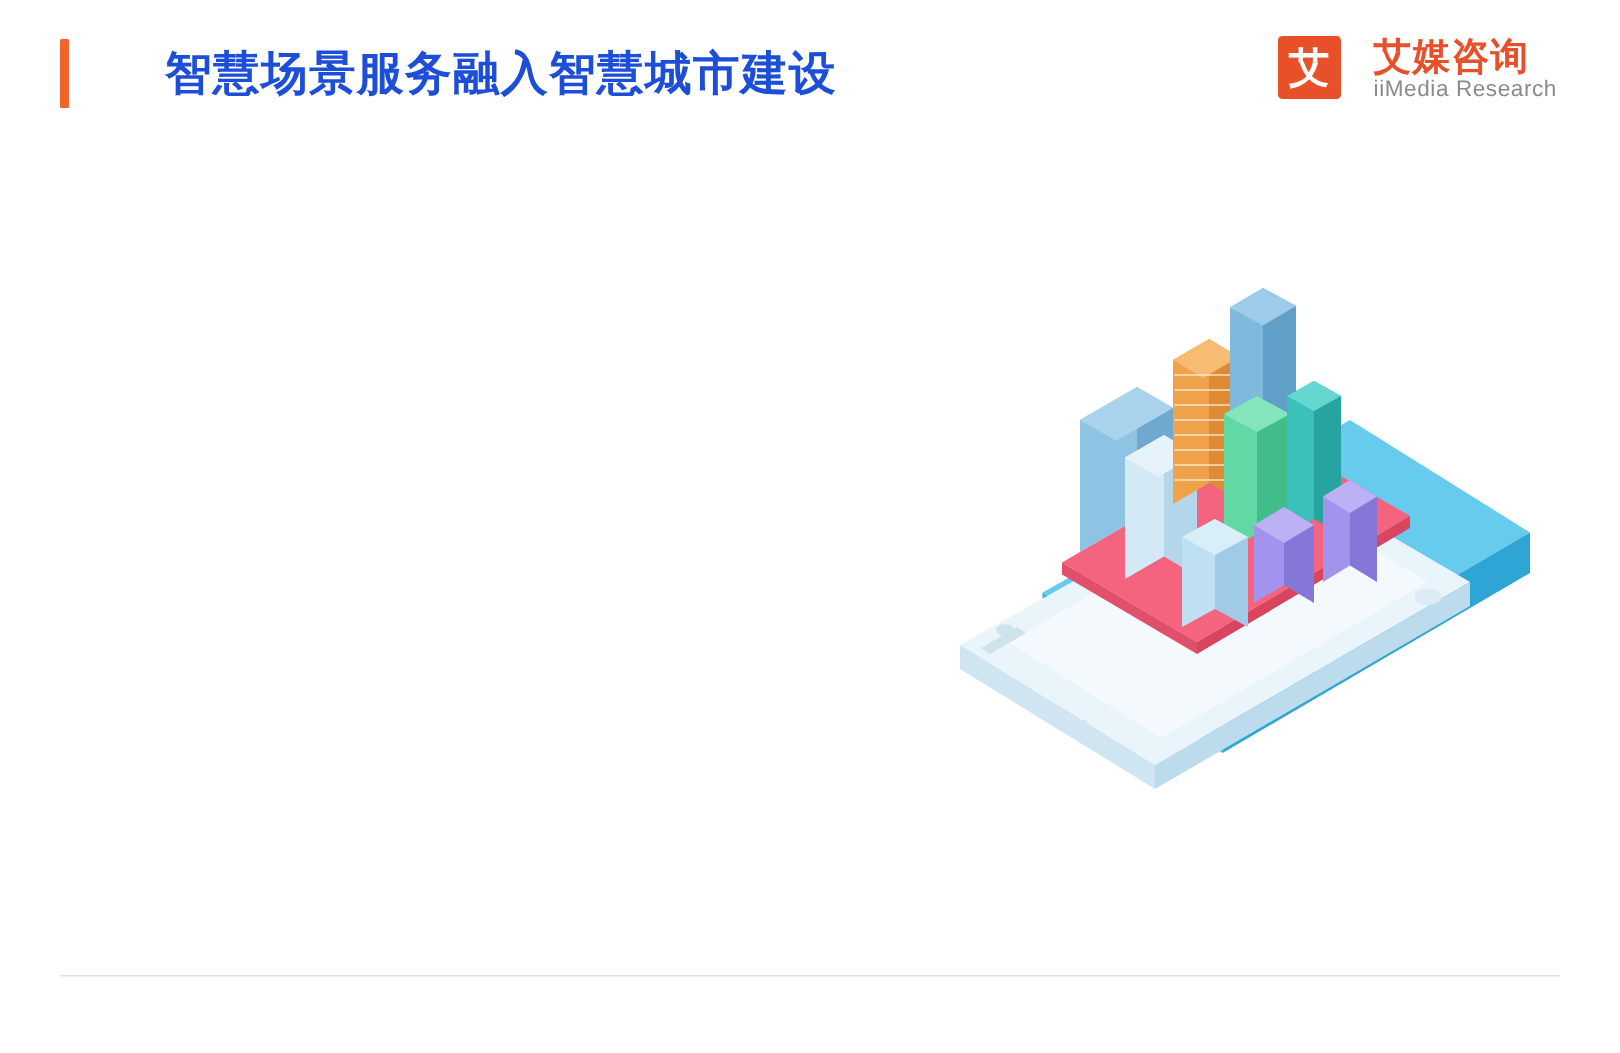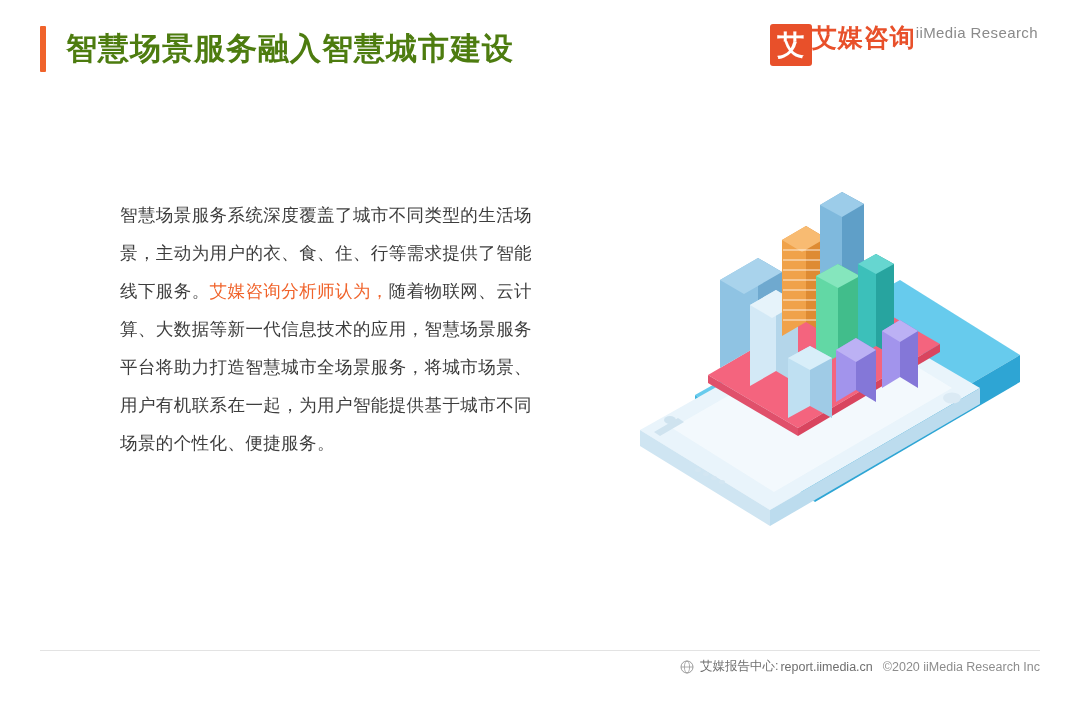--- a/index.html
+++ b/index.html
@@ -41,24 +41,25 @@
   .title-accent {
     width: 6px;
     height: 46px;
     background: #f0632b;
     margin-right: 20px;
     border-radius: 1px;
   }
   .title-text {
     font-size: 31px;
     font-weight: bold;
-    color: #4d7c0f;
+    color: #1d4ed8;
     letter-spacing: 1px;
     line-height: 46px;
     white-space: nowrap;
+    margin-left: 44px;
   }
   
   .logo {
     position: absolute;
     right: 42px;
     top: 24px;
     display: flex;
     align-items: flex-start;
   }
   .logo-mark {
@@ -68,23 +69,23 @@
     border-radius: 3px;
     color: #ffffff;
     font-size: 27px;
     font-weight: bold;
     display: flex;
     align-items: center;
     justify-content: center;
     line-height: 1;
   }
   .logo-text-wrap {
-    margin-left: 0;
-    display: flex;
-    flex-direction: row;
+    margin-left: 22px;
+    display: flex;
+    flex-direction: column;
     justify-content: center;
     height: 44px;
   }
   .logo-cn {
     font-size: 25px;
     font-weight: bold;
     color: #e8502a;
     line-height: 26px;
     letter-spacing: 1px;
   }
@@ -177,23 +178,20 @@
   </div>
 
   <div class="logo">
     <div class="logo-mark">艾</div>
     <div class="logo-text-wrap">
       <div class="logo-cn">艾媒咨询</div>
       <div class="logo-en">iiMedia Research</div>
     </div>
   </div>
 
-  <div class="body-text">
-    <span>智慧场景服务系统深度覆盖了城市不同类型的生活场景，主动为用户的衣、食、住、行等需求提供了智能线下服务。</span><span class="hl">艾媒咨询分析师认为，</span><span>随着物联网、云计算、大数据等新一代信息技术的应用，智慧场景服务平台将助力打造智慧城市全场景服务，将城市场景、用户有机联系在一起，为用户智能提供基于城市不同场景的个性化、便捷服务。</span>
-  </div>
 
   <div class="illus">
     <svg width="520" height="420" viewBox="0 0 520 420" xmlns="http://www.w3.org/2000/svg">
 
       <g>
         <path d="M175 265 L380 150 L500 225 L295 345 Z" fill="#5fc8ec" opacity="0.95"></path>
         <path d="M175 265 L175 292 L295 372 L295 345 Z" fill="#3fb4de"></path>
         <path d="M295 345 L295 372 L500 252 L500 225 Z" fill="#2ea5d4"></path>
       </g>
 
@@ -270,27 +268,15 @@
 
         <path d="M268 288 L290 276 L290 216 L268 228 Z" fill="#bfe0f2"></path>
         <path d="M290 276 L312 288 L312 228 L290 216 Z" fill="#9fcbe6"></path>
         <path d="M268 228 L290 216 L312 228 L290 240 Z" fill="#d8eef9"></path>
       </g>
     </svg>
   </div>
 
   <div class="footer">
     <div class="footer-line"></div>
-    <div class="footer-inner">
-      <span class="footer-globe">
-        <svg width="14" height="14" viewBox="0 0 14 14">
-          <circle cx="7" cy="7" r="6" fill="none" stroke="#9a9a9a" stroke-width="1"></circle>
-          <ellipse cx="7" cy="7" rx="2.6" ry="6" fill="none" stroke="#9a9a9a" stroke-width="0.8"></ellipse>
-          <line x1="1" y1="7" x2="13" y2="7" stroke="#9a9a9a" stroke-width="0.8"></line>
-        </svg>
-      </span>
-      <span class="footer-cn">艾媒报告中心:</span>
-      <span class="footer-url">report.iimedia.cn</span>
-      <span class="footer-copy">©2020  iiMedia Research Inc</span>
-    </div>
   </div>
 
 </div>
 
 </body></html>

